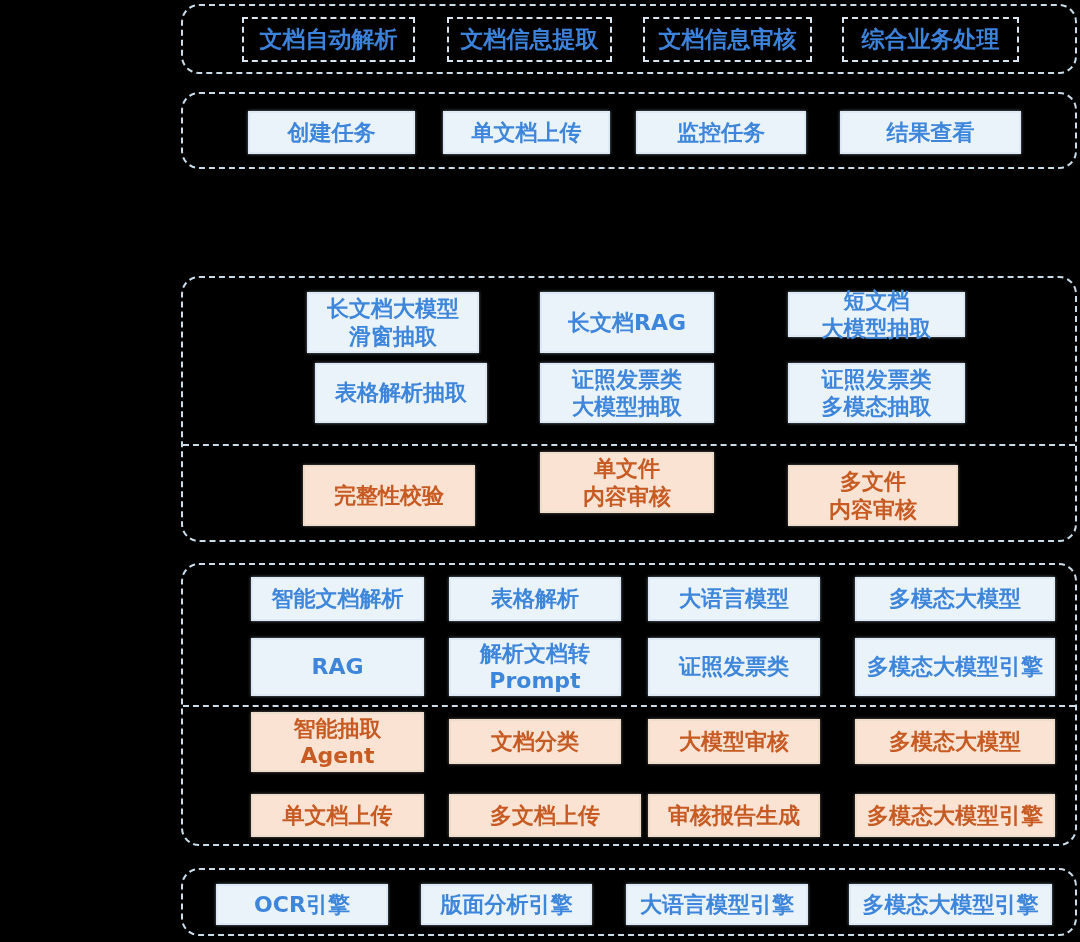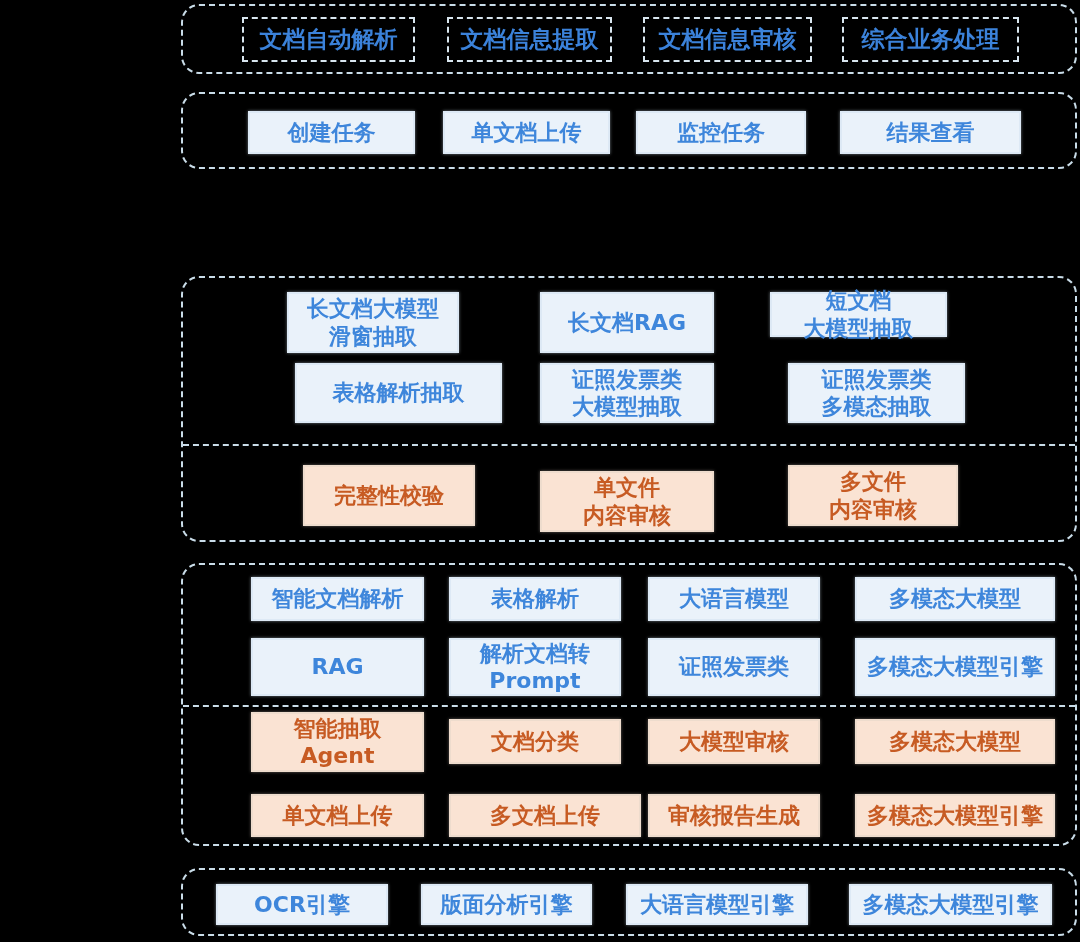--- a/index.html
+++ b/index.html
@@ -85,36 +85,36 @@
 
   <div class="container" style="top:92px;height:77px">
     <div class="box box-blue" style="left:65px;top:17px;width:167px;height:43px">创建任务</div>
     <div class="box box-blue" style="left:260px;top:17px;width:167px;height:43px">单文档上传</div>
     <div class="box box-blue" style="left:453px;top:17px;width:170px;height:43px">监控任务</div>
     <div class="box box-blue" style="left:657px;top:17px;width:181px;height:43px">结果查看</div>
   </div>
 
 
   <div class="container" style="top:276px;height:266px">
-    <div class="box box-blue" style="left:104px;top:14px;width:172px;height:61px">长文档大模型
+    <div class="box box-blue" style="left:124px;top:14px;width:172px;height:61px">长文档大模型
 滑窗抽取</div>
     <div class="box box-blue" style="left:357px;top:14px;width:174px;height:61px">长文档RAG</div>
-    <div class="box box-blue" style="left:587px;top:14px;width:177px;height:45px">短文档
+    <div class="box box-blue" style="left:605px;top:14px;width:177px;height:45px">短文档
 大模型抽取</div>
 
-    <div class="box box-blue" style="left:112px;top:85px;width:207px;height:60px">表格解析抽取</div>
+    <div class="box box-blue" style="left:132px;top:85px;width:172px;height:60px">表格解析抽取</div>
     <div class="box box-blue" style="left:357px;top:85px;width:174px;height:60px">证照发票类
 大模型抽取</div>
     <div class="box box-blue" style="left:605px;top:85px;width:177px;height:60px">证照发票类
 多模态抽取</div>
 
     <div class="divider" style="top:166px"></div>
 
     <div class="box box-orange" style="left:120px;top:187px;width:172px;height:61px">完整性校验</div>
-    <div class="box box-orange" style="left:357px;top:193px;width:174px;height:61px">单文件
+    <div class="box box-orange" style="left:357px;top:174px;width:174px;height:61px">单文件
 内容审核</div>
     <div class="box box-orange" style="left:605px;top:187px;width:170px;height:61px">多文件
 内容审核</div>
   </div>
 
   <div class="container" style="top:563px;height:283px">
     <div class="box box-blue" style="left:68px;top:12px;width:173px;height:44px">智能文档解析</div>
     <div class="box box-blue" style="left:266px;top:12px;width:172px;height:44px">表格解析</div>
     <div class="box box-blue" style="left:465px;top:12px;width:172px;height:44px">大语言模型</div>
     <div class="box box-blue" style="left:672px;top:12px;width:200px;height:44px">多模态大模型</div>

